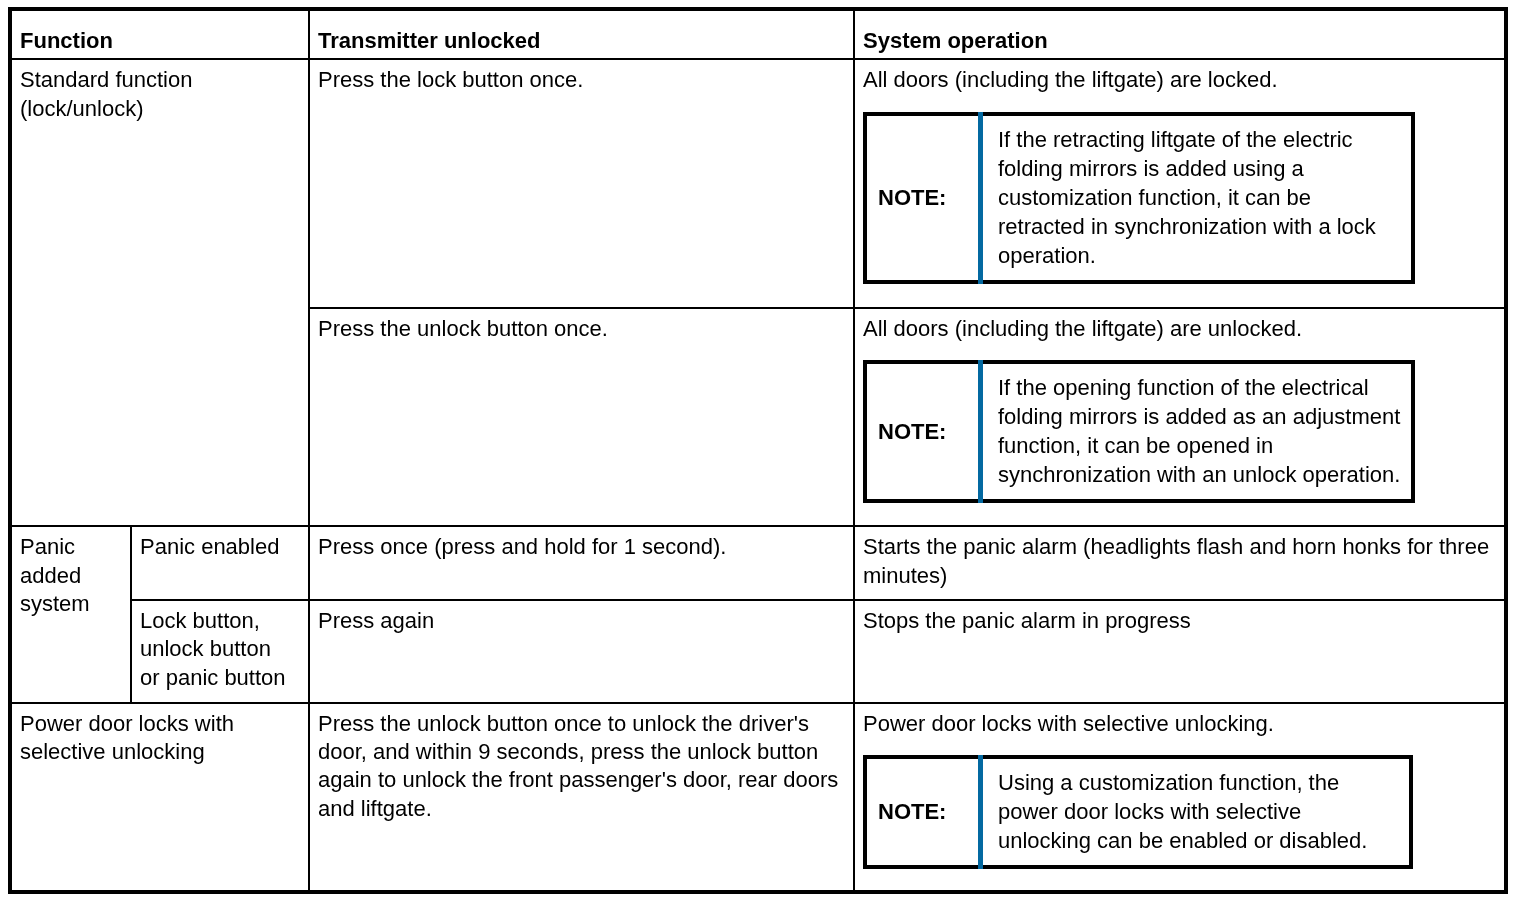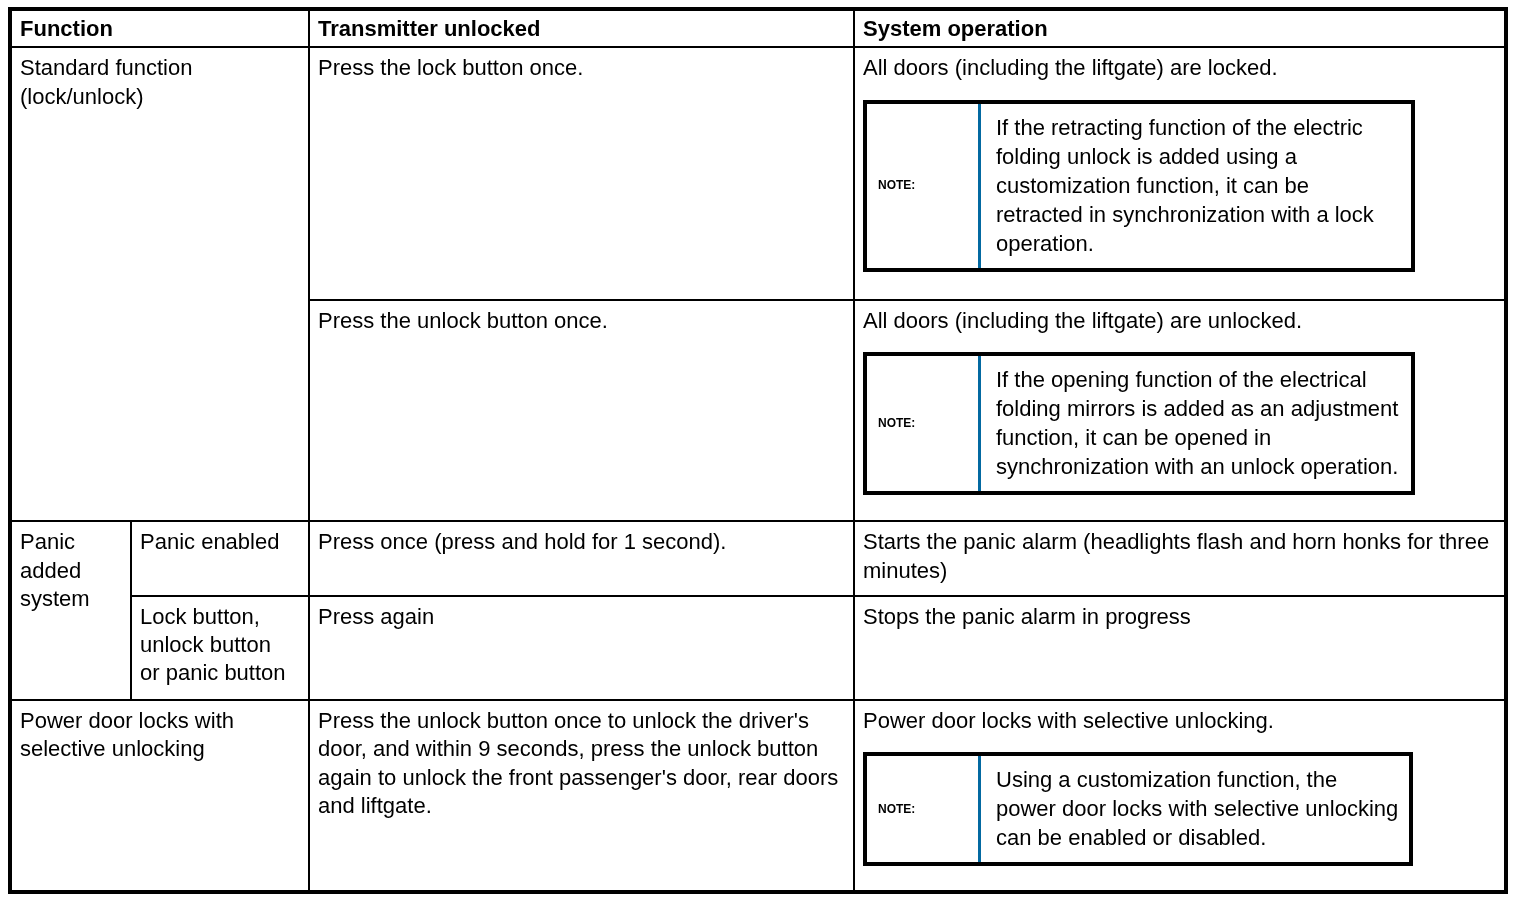--- a/index.html
+++ b/index.html
@@ -46,45 +46,45 @@
   table.fn-table tr > td:first-child,
   table.fn-table tr > th:first-child { border-left: none; }
   table.fn-table tr > td:last-child,
   table.fn-table tr > th:last-child { border-right: none; }
   table.fn-table tr:first-child > th,
   table.fn-table tr:first-child > td { border-top: none; }
   table.fn-table tr:last-child > td { border-bottom: none; border-radius: 30px; }
 
   table.fn-table thead th {
     font-weight: bold;
-    padding-top: 4px;
+    padding-top: 16px;
     padding-bottom: 3px;
   }
   thead tr { height: 34px; }
 
   .cell-text { display: block; white-space: pre-line; }
 
   
   .note-box {
     border: 4px solid #000;
     display: table;
     table-layout: fixed;
     margin: 17px 0 8px 0;
     background: #fff;
   }
   .note-row { display: table-row; }
   .note-label-cell {
     display: table-cell;
     width: 84px;
-    border-right: 3px solid #0369a1;
+    border-right: 5px solid #0369a1;
     vertical-align: middle;
     text-align: left;
     padding: 6px 16px 6px 11px;
     font-weight: bold;
-    font-size: 12px;
+    font-size: 22px;
     white-space: nowrap;
   }
   .note-body-cell {
     display: table-cell;
     vertical-align: middle;
     padding: 9px 10px 10px 15px;
     font-size: 22px;
     line-height: 1.32;
     white-space: pre-line;
   }
@@ -120,21 +120,21 @@
 (lock/unlock)</span>
         </td>
         <td>
           <span class="cell-text">Press the lock button once.</span>
         </td>
         <td>
           <span class="cell-text">All doors (including the liftgate) are locked.</span>
           <div class="note-box note-w1">
             <div class="note-row">
               <div class="note-label-cell">NOTE:</div>
-              <div class="note-body-cell">If the retracting function of the electric folding unlock is added using a customization function, it can be retracted in synchronization with a lock operation.</div>
+              <div class="note-body-cell">If the retracting liftgate of the electric folding mirrors is added using a customization function, it can be retracted in synchronization with a lock operation.</div>
             </div>
           </div>
         </td>
       </tr>
 
       <tr>
         <td>
           <span class="cell-text">Press the unlock button once.</span>
         </td>
         <td>

